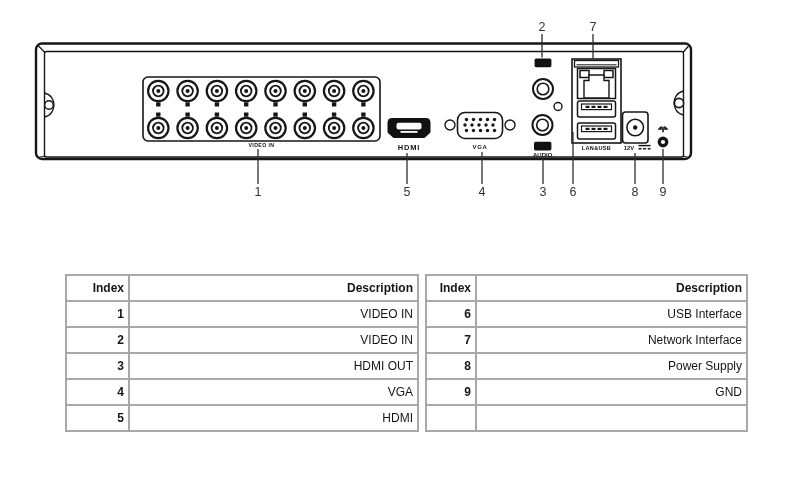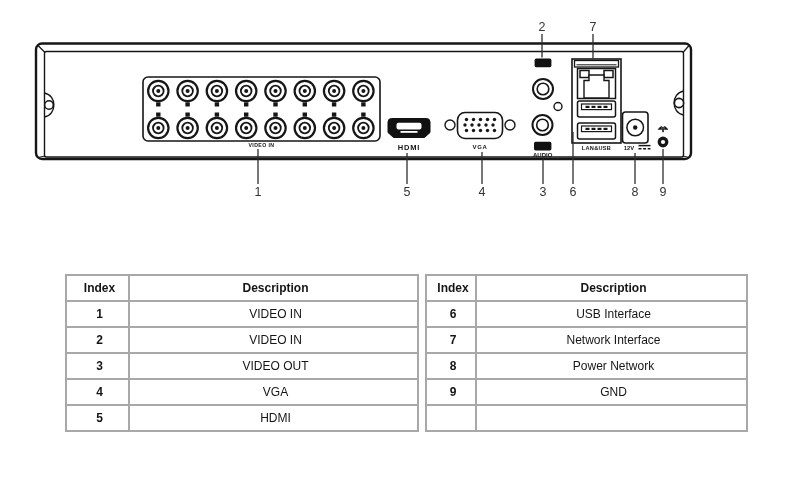--- a/index.html
+++ b/index.html
@@ -7,21 +7,21 @@
   .stage { position:relative; width:800px; height:483px; background:#fff; overflow:hidden; }
   svg.panel-svg { position:absolute; left:0; top:0; }
 
   .port-table { position:absolute; border-collapse:collapse; table-layout:fixed; background:#fff; }
   .port-table th, .port-table td {
     border:2px solid #a8a8a8;
     height:24px;
     padding:0 4px 0 8px;
     font-size:12px;
     color:#151515;
-    text-align:center;
+    text-align:right;
     vertical-align:middle;
     white-space:nowrap;
     overflow:hidden;
   }
   .port-table th { font-weight:bold; }
   .port-table td.idx { font-weight:bold; }
   #table-left  { left:65px;  top:274px; width:354px; }
   #table-right { left:425px; top:274px; width:323px; }
 
   .svg-label { font-family:"Liberation Sans", sans-serif; font-weight:bold; fill:#151515; }
@@ -213,21 +213,21 @@
     <tr>
       <td class="idx">1</td>
       <td>VIDEO IN</td>
     </tr>
     <tr>
       <td class="idx">2</td>
       <td>VIDEO IN</td>
     </tr>
     <tr>
       <td class="idx">3</td>
-      <td>VIDEO OUT</td>
+      <td>HDMI OUT</td>
     </tr>
     <tr>
       <td class="idx">4</td>
       <td>VGA</td>
     </tr>
     <tr>
       <td class="idx">5</td>
       <td>HDMI</td>
     </tr>
   </tbody>
@@ -246,21 +246,21 @@
     <tr>
       <td class="idx">6</td>
       <td>USB Interface</td>
     </tr>
     <tr>
       <td class="idx">7</td>
       <td>Network Interface</td>
     </tr>
     <tr>
       <td class="idx">8</td>
-      <td>Power Network</td>
+      <td>Power Supply</td>
     </tr>
     <tr>
       <td class="idx">9</td>
       <td>GND</td>
     </tr>
     <tr>
       <td class="idx"></td>
       <td></td>
     </tr>
   </tbody>

